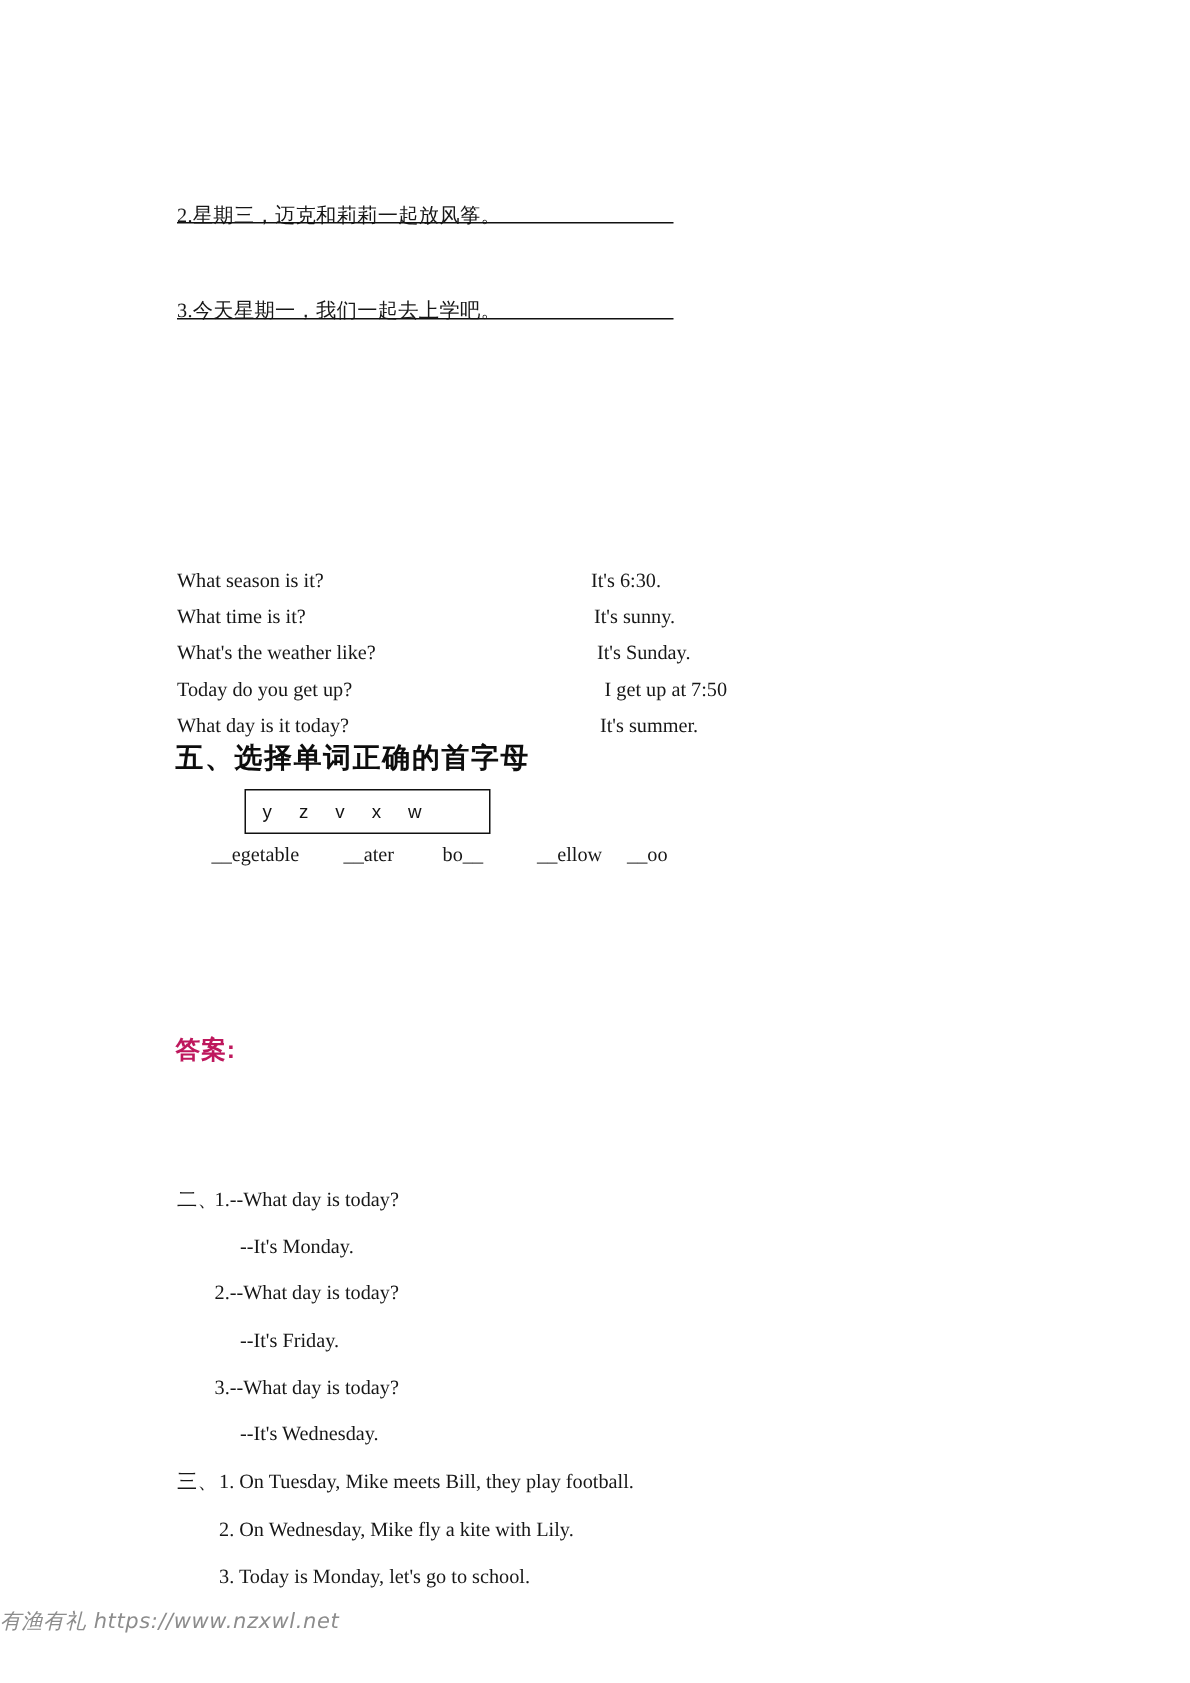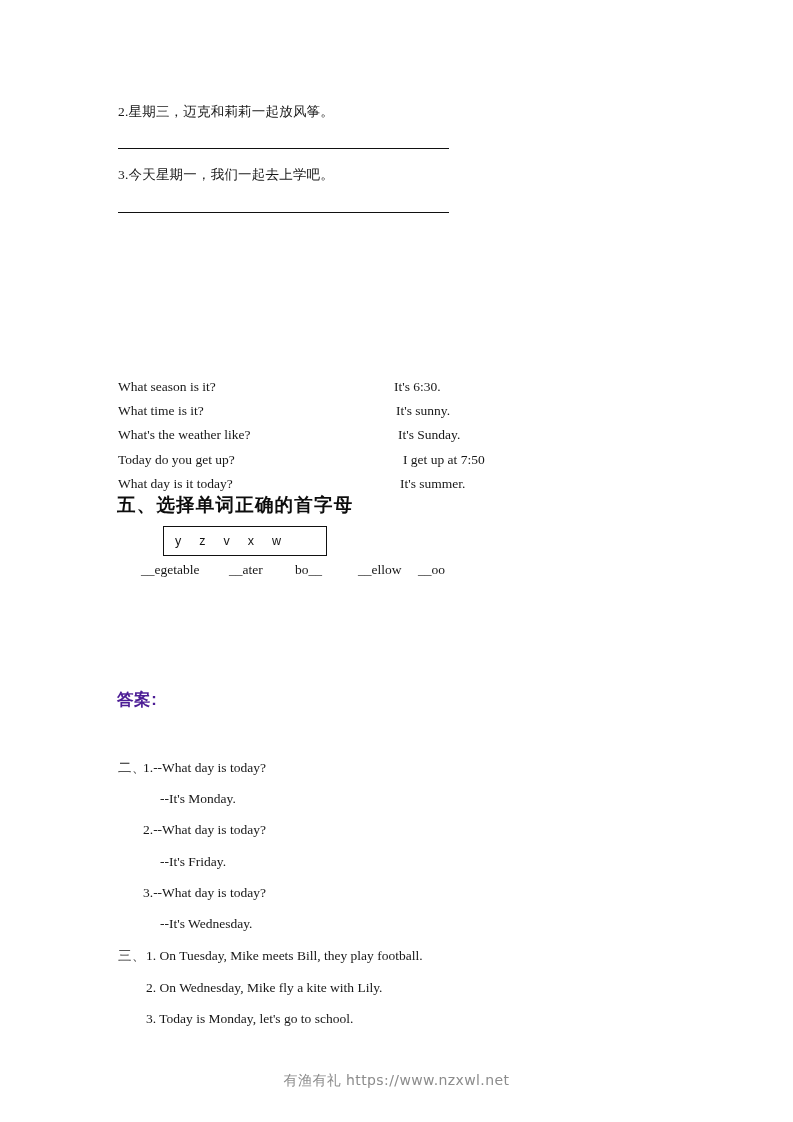--- a/index.html
+++ b/index.html
@@ -20,20 +20,21 @@
     inset: 0;
   }
 
   
   .line {
     position: absolute;
     white-space: nowrap;
     font-size: 13.5px;
     line-height: 1.2;
     color: #171717;
+    margin-top: 32px;
   }
   .cn {
     font-family: "Liberation Serif", "DejaVu Serif", serif;
     font-size: 13.5px;
     letter-spacing: 0.2px;
   }
   .heading {
     position: absolute;
     white-space: nowrap;
     font-weight: bold;
@@ -41,21 +42,21 @@
     letter-spacing: 1.2px;
     color: #0d0d0d;
     font-family: "Liberation Sans", "DejaVu Sans", sans-serif;
   }
   .answers-heading {
     position: absolute;
     white-space: nowrap;
     font-weight: bold;
     font-size: 16.5px;
     letter-spacing: 0.6px;
-    color: #4c1d95;
+    color: #be185d;
     font-family: "Liberation Sans", "DejaVu Sans", sans-serif;
   }
 
   
   .rule {
     position: absolute;
     height: 0;
     border-top: 1.3px solid #111111;
   }
 
@@ -89,26 +90,27 @@
     white-space: nowrap;
     font-size: 13.5px;
     color: #171717;
   }
 
   
   .footer {
     position: absolute;
     left: 0;
     right: 0;
-    text-align: center;
+    text-align: left;
     font-size: 14px;
     color: #8c8c8c;
     font-family: "DejaVu Sans", "Liberation Sans", sans-serif;
     letter-spacing: 0.4px;
     white-space: nowrap;
+    font-style: italic;
   }
 </style>
 </head>
 <body>
 
 <div class="page">
 
   <div class="line cn" style="left:118px; top:104px;">2.星期三，迈克和莉莉一起放风筝。</div>
 
   <div class="rule" style="left:118px; top:148px; width:331px;"></div>

